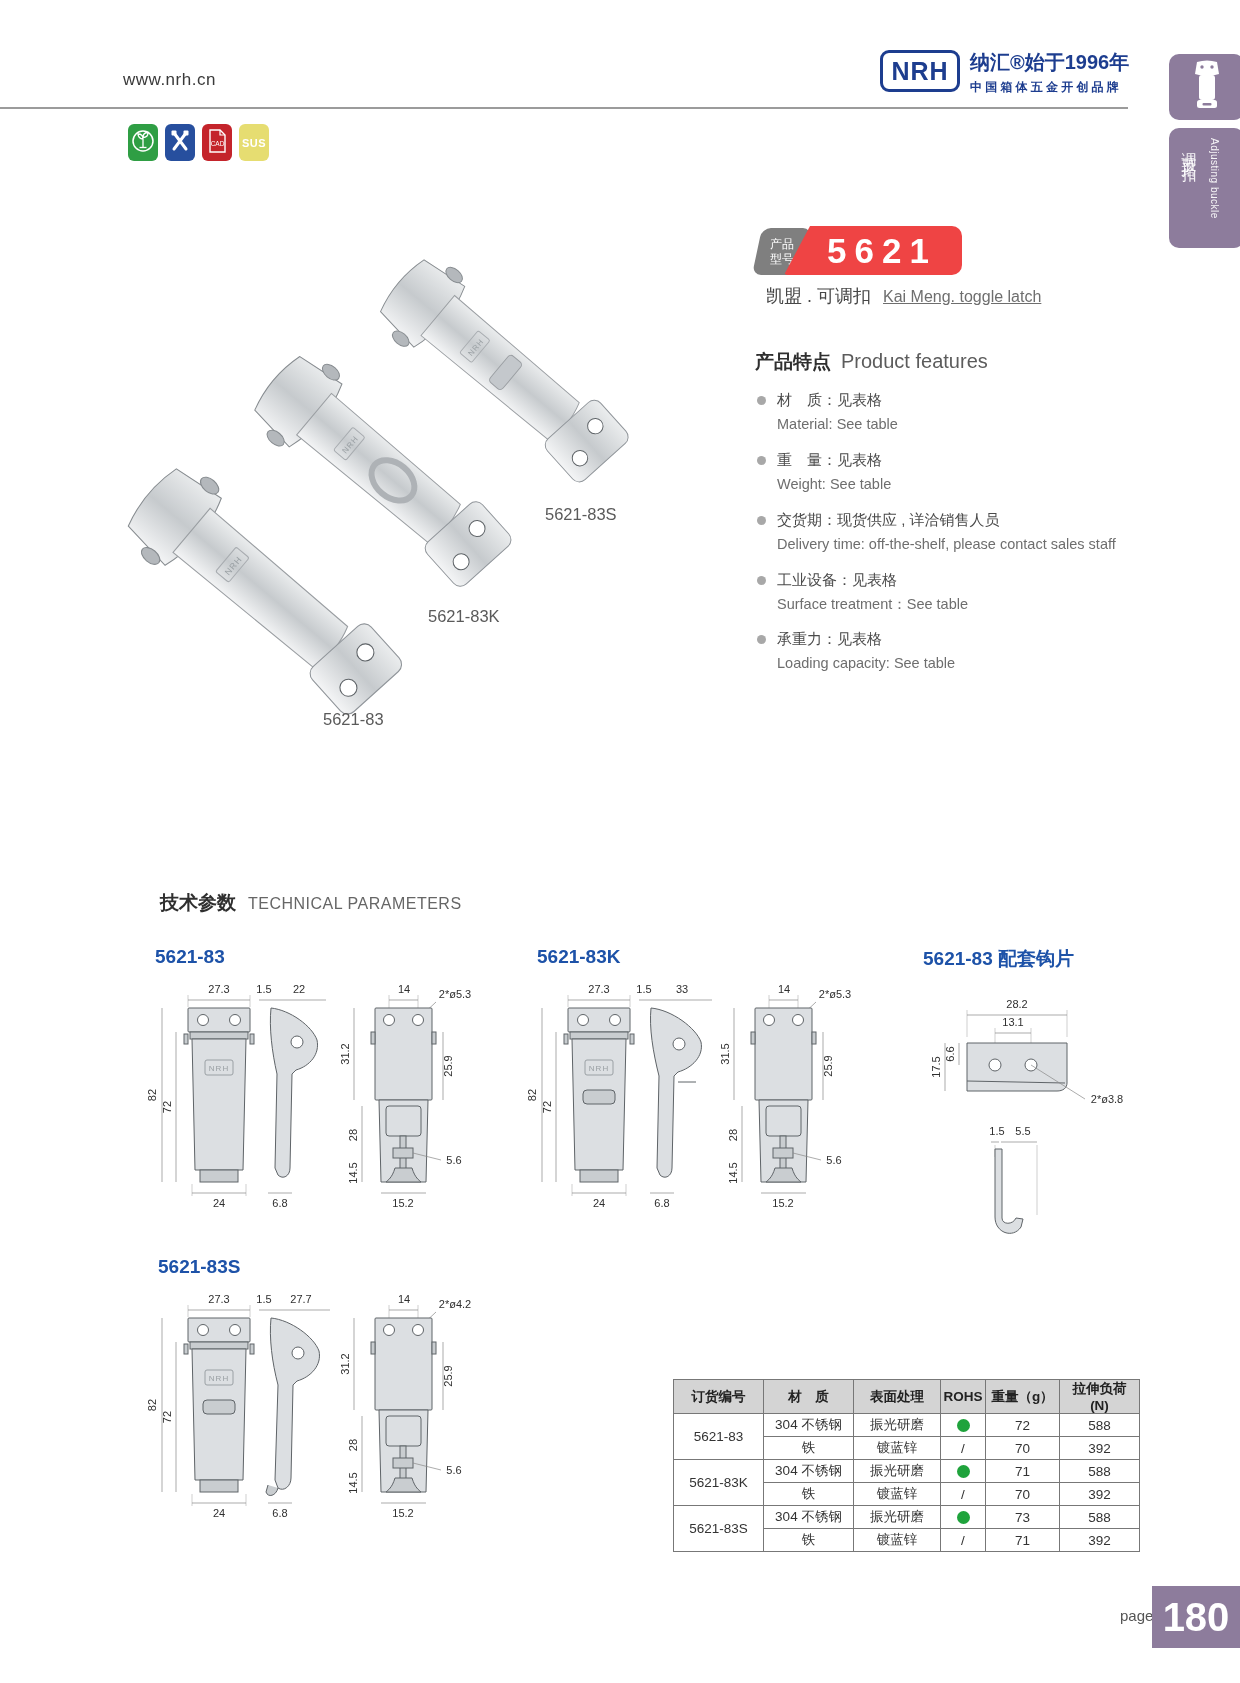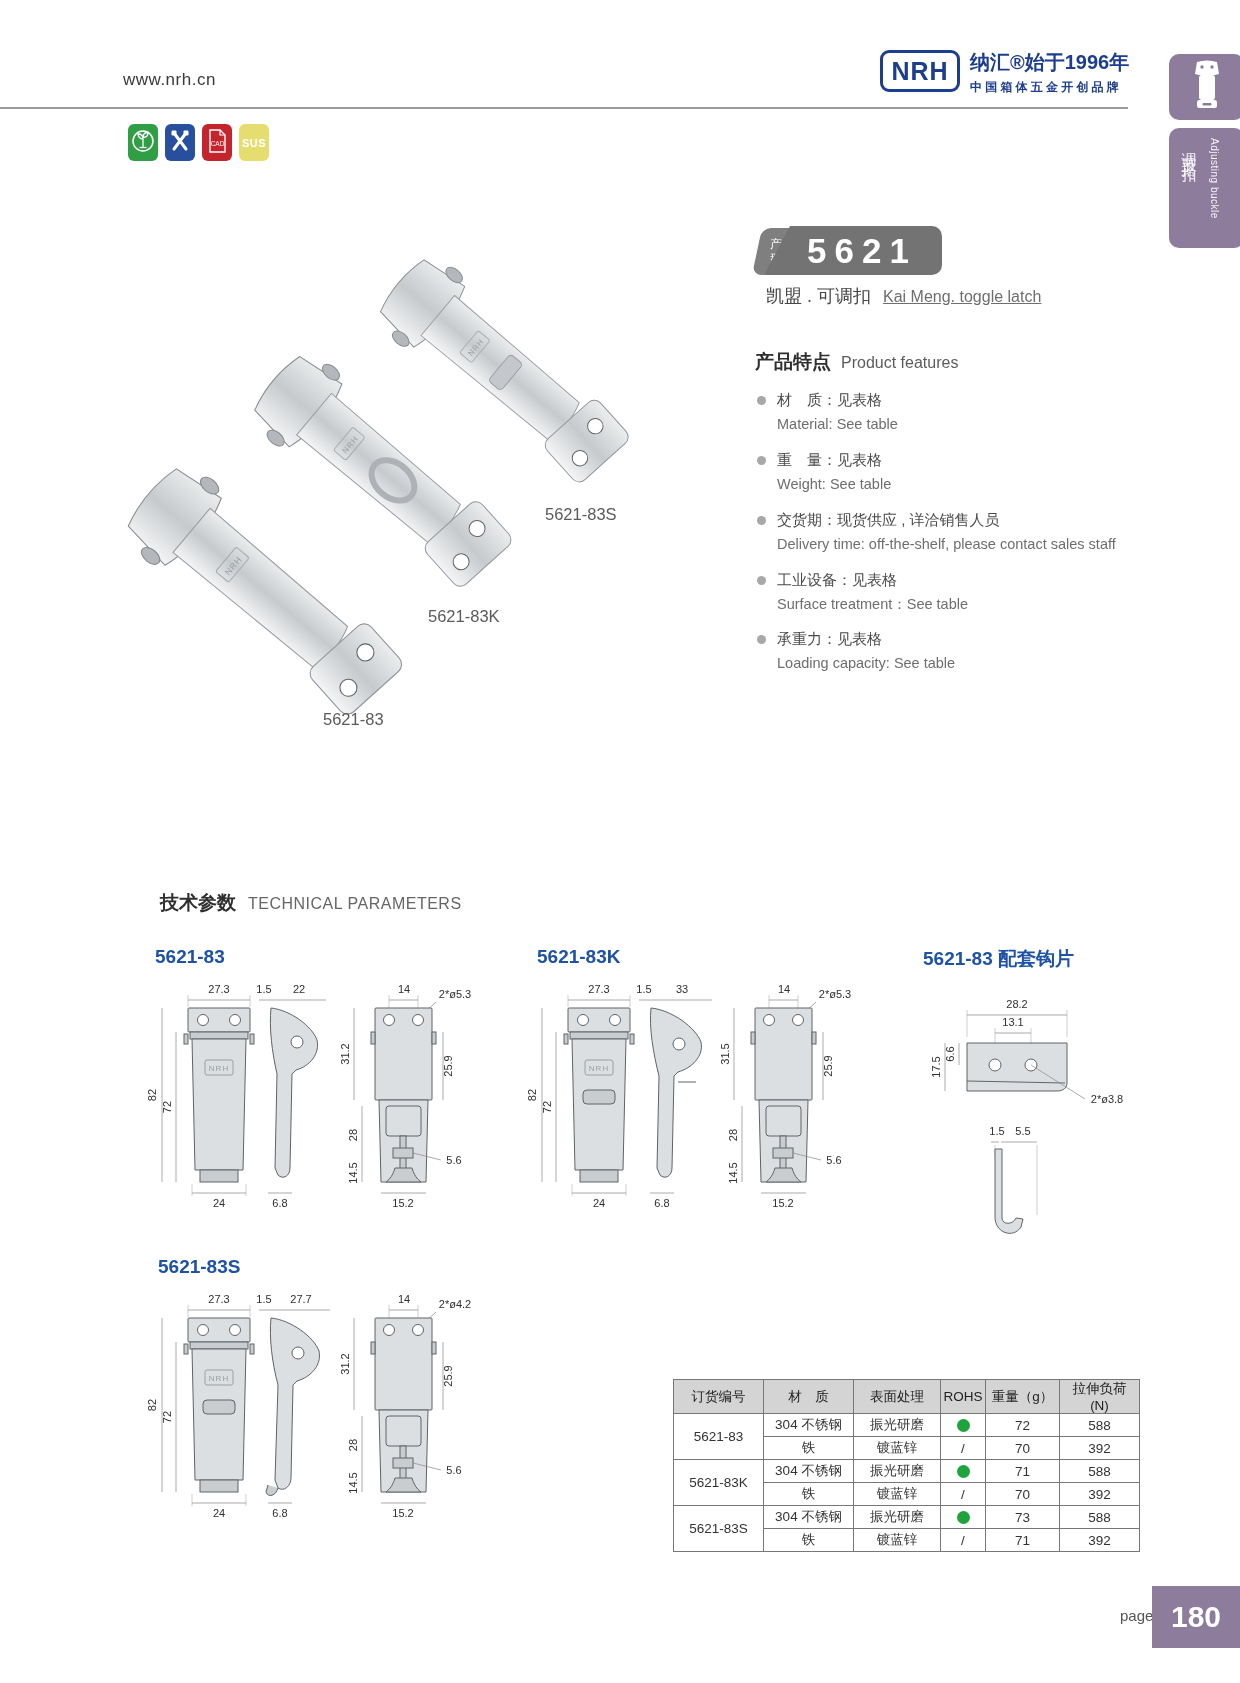--- a/index.html
+++ b/index.html
@@ -33,32 +33,32 @@
   #badge-eco  { left:128px; background:#2f9e44; }
   #badge-tools{ left:165px; background:#274f9e; }
   #badge-cad  { left:202px; background:#c4242b; }
   #badge-sus  { left:239px; background:#e6dd71; }
   #badge-sus span { color:#fff; font-weight:bold; font-size:11px; letter-spacing:.5px; }
 
   
   #type-badge { left:757px; top:228px; width:50px; height:47px; background:#7f7f7f; border-radius:9px;
                 transform:skewX(-12deg); display:flex; align-items:center; justify-content:center; }
   #type-badge .txt { transform:skewX(12deg); color:#fff; font-size:12px; line-height:1.25; text-align:center; }
-  #model-banner { left:764px; top:226px; width:178px; height:49px; background:#737373;
+  #model-banner { left:784px; top:226px; width:178px; height:49px; background:#ef4444;
                   border-radius:4px 10px 10px 4px; clip-path:polygon(26px 0,100% 0,100% 100%,0 100%);
                   display:flex; align-items:center; justify-content:center; }
   #model-banner span { color:#fff; font-size:35px; font-weight:600; letter-spacing:8px; padding-left:18px; }
   #subtitle { left:766px; top:284px; }
   #subtitle .cn { font-size:18px; color:#474747; }
   #subtitle .en { font-size:16px; color:#6e6e6e; margin-left:12px;text-decoration:underline; }
 
   
   #features { left:755px; top:349px; width:424px; }
   #features .ftitle .cn { font-size:19px; font-weight:bold; color:#2f2f2f; }
-  #features .ftitle .en { font-size:16px; color:#5c5c5c; margin-left:10px; }
+  #features .ftitle .en { font-size:20px; color:#5c5c5c; margin-left:10px; }
   #features ul { list-style:none; margin-top:16px; }
   #features li { position:relative; padding-left:22px; margin-bottom:17px; }
   #features li .dot { position:absolute; left:2px; top:5px; width:9px; height:9px; border-radius:50%;
                       background:#a8a8a8; }
   #features li .cn { font-size:15px; color:#4a4a4a; margin-bottom:5px; }
   #features li .en { font-size:14.5px; color:#6e6e6e; line-height:1.3; }
 
   
   .latch { transform:rotate(-50deg); }
   .photo-label { font-size:16.5px; color:#5a5a5a; }
@@ -74,30 +74,30 @@
   svg .hole { fill:#fff; stroke:#5f6468; stroke-width:1; }
   svg .dim  { stroke:#888; stroke-width:.7; fill:none; }
   svg .ext  { stroke:#b0b0b0; stroke-width:.6; fill:none; }
   svg .dimtxt { font-size:11px; fill:#2f2f2f; text-anchor:middle; }
   svg .stamp  { font-size:8px; fill:#9aa0a4; text-anchor:middle; letter-spacing:1px; }
 
   
   #spec-table { left:673px; top:1379px; border-collapse:collapse; table-layout:fixed; }
   #spec-table th, #spec-table td { border:1px solid #777; text-align:center; font-size:13.5px; color:#333;
                                    height:23px; padding:0 2px; }
-  #spec-table th { background:#d4d4d4; font-weight:normal; color:#222; height:24px; }
+  #spec-table th { background:#d4d4d4; font-weight:bold; color:#222; height:24px; }
   #spec-table { border:1.5px solid #555; }
   .rohs-dot { display:inline-block; width:13px; height:13px; border-radius:50%; background:#1fa33c;
               vertical-align:middle; }
 
   
   #page-word { left:1120px; top:1607px; font-size:15px; color:#555; }
   #page-num { left:1152px; top:1586px; width:88px; height:62px; background:#8d7c9c; display:flex;
               align-items:center; justify-content:center; }
-  #page-num span { color:#fff; font-size:30px; font-weight:bold; }
+  #page-num span { color:#fff; font-size:40px; font-weight:bold; }
 </style>
 </head>
 <body>
 
 <div id="page">
 
   <div class="abs" id="url">www.nrh.cn</div>
   <div class="abs" id="toprule"></div>
 
   <div class="abs" id="logo-box">

